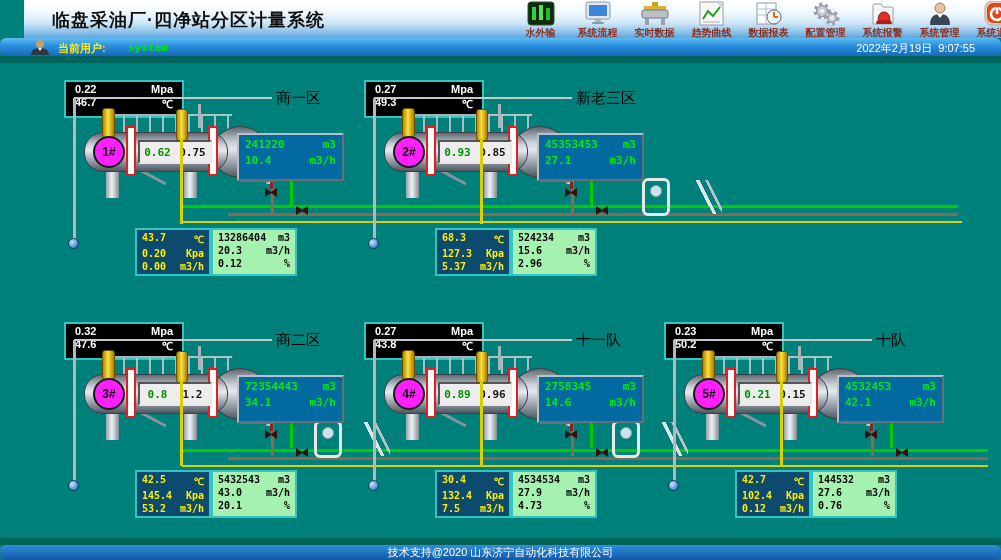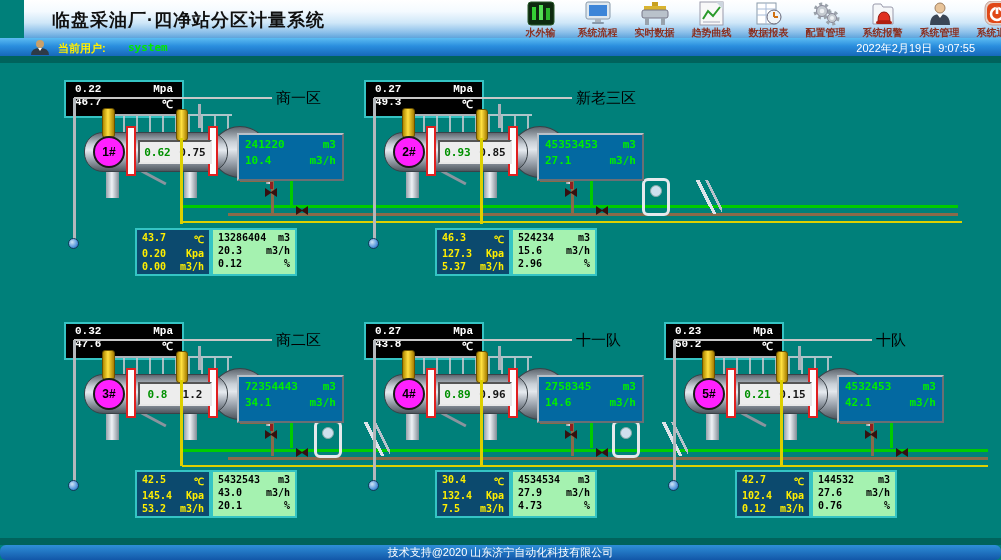--- a/index.html
+++ b/index.html
@@ -10,21 +10,21 @@
   .header{position:absolute;left:0;top:0;width:1001px;height:38px;
     background:linear-gradient(180deg,#ffffff 0%,#f4faff 30%,#cfe7f8 60%,#8cc0ea 85%,#5ea4dc 100%);margin-left:24px;}
   .title{position:absolute;left:28px;top:8px;font-size:18px;font-weight:bold;color:#101010;letter-spacing:1px;white-space:nowrap;}
   .toolbar{position:absolute;right:0;top:0;height:38px;display:flex;}
   .tb-item{width:57px;text-align:center;cursor:pointer;}
   .tb-icon{height:25px;margin-top:1px;display:flex;justify-content:center;align-items:flex-end;}
   .tb-label{font-size:10px;color:#8b3020;font-weight:bold;white-space:nowrap;}
 
   
   .userbar{position:absolute;left:0;top:38px;width:1001px;height:18px;
-    background:linear-gradient(180deg,#5cbcf2 0%,#2a8ede 45%,#1668ba 100%);}
+    background:linear-gradient(180deg,#5cbcf2 0%,#2a8ede 45%,#1668ba 100%);border-radius:6px;}
   .avatar{position:absolute;left:30px;top:1px;}
   .cu-label{position:absolute;left:58px;top:3px;font-size:11px;font-weight:bold;color:#ffee00;}
   .cu-value{position:absolute;left:128px;top:3px;font-size:11px;font-weight:bold;color:#00e800;font-family:"DejaVu Sans Mono",monospace;}
   .datetime{position:absolute;right:26px;top:3px;font-size:11px;font-weight:normal;color:#ffffff;}
   .sep-top{position:absolute;left:0;top:56px;width:1001px;height:7px;background:#00635c;}
   .sep-bottom{position:absolute;left:0;top:538px;width:1001px;height:7px;background:#00635c;}
 
   
   .footer{position:absolute;left:0;bottom:0;width:1001px;height:15px;line-height:15px;
     background:linear-gradient(180deg,#2e8fd8,#1257a8);color:#fff;font-size:11px;text-align:center;border-radius:6px;}
@@ -48,21 +48,21 @@
   .wall-ladder{position:absolute;width:30px;height:34px;
      background:linear-gradient(63deg,transparent 44%,#dde4ea 44% 52%,transparent 52%),
                 linear-gradient(63deg,transparent 64%,#b8c2cc 64% 70%,transparent 70%);}
 
   
   .unit{position:absolute;width:300px;height:205px;}
   .unit.pos0{left:60px;top:78px;}  .unit.pos1{left:360px;top:78px;}
   .unit.pos2{left:60px;top:320px;} .unit.pos3{left:360px;top:320px;} .unit.pos4{left:660px;top:320px;}
 
   .info-box{position:absolute;left:4px;top:2px;width:116px;height:34px;background:#000;
-    border:2px solid #35c4c4;color:#fff;font-family:Liberation Mono, monospace;font-size:11px;font-weight:bold;}
+    border:2px solid #35c4c4;color:#fff;font-family:Liberation Sans, sans-serif;font-size:11px;font-weight:bold;}
   .info-box .row{display:flex;justify-content:space-between;padding:1px 9px 0 9px;}
 
   .zone-line{position:absolute;left:14px;top:19px;width:198px;height:2px;background:#c8c8c8;}
   .zone-label{position:absolute;left:216px;top:11px;font-size:15px;color:#000;white-space:nowrap;}
 
   .left-pipe{position:absolute;left:13px;top:20px;width:3px;height:142px;background:#b4b8bc;}
   .left-sensor{position:absolute;left:8px;top:160px;width:9px;height:9px;border-radius:50%;
     background:radial-gradient(circle at 35% 35%,#cfe4f5,#4a90d9 65%,#16528f);border:1px solid #123a5a;}
 
   
@@ -415,21 +415,21 @@
             <span>m3</span>
           </div>
       <div class="row">
             <span>27.1</span>
             <span>m3/h</span>
           </div>
     </div>
 
     <div class="out-box">
       <div class="row">
-            <span>46.3</span>
+            <span>68.3</span>
             <span>℃</span>
           </div>
       <div class="row">
             <span>127.3</span>
             <span>Kpa</span>
           </div>
       <div class="row">
             <span>5.37</span>
             <span>m3/h</span>
           </div>

